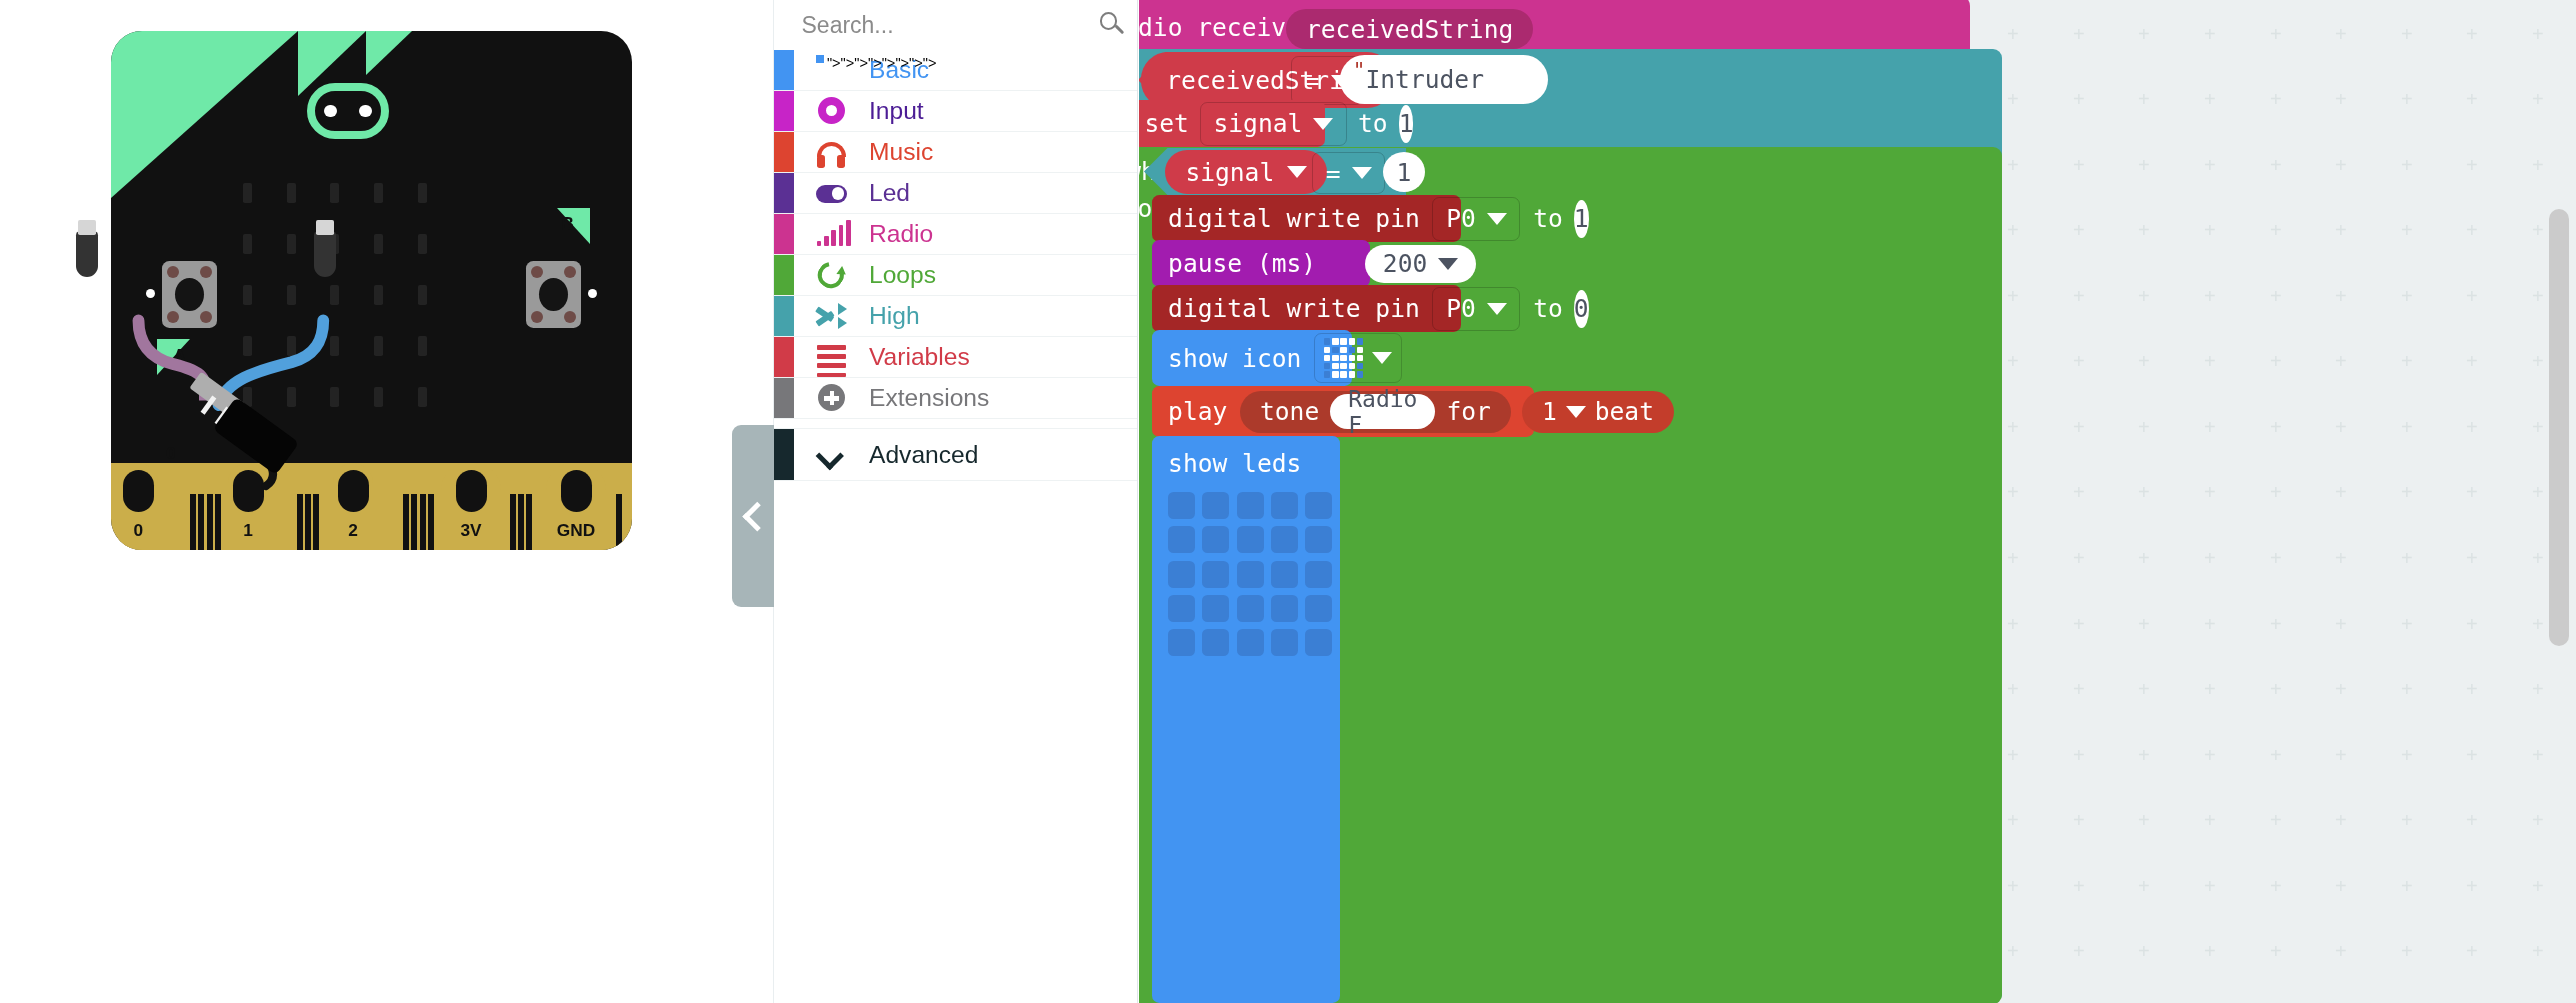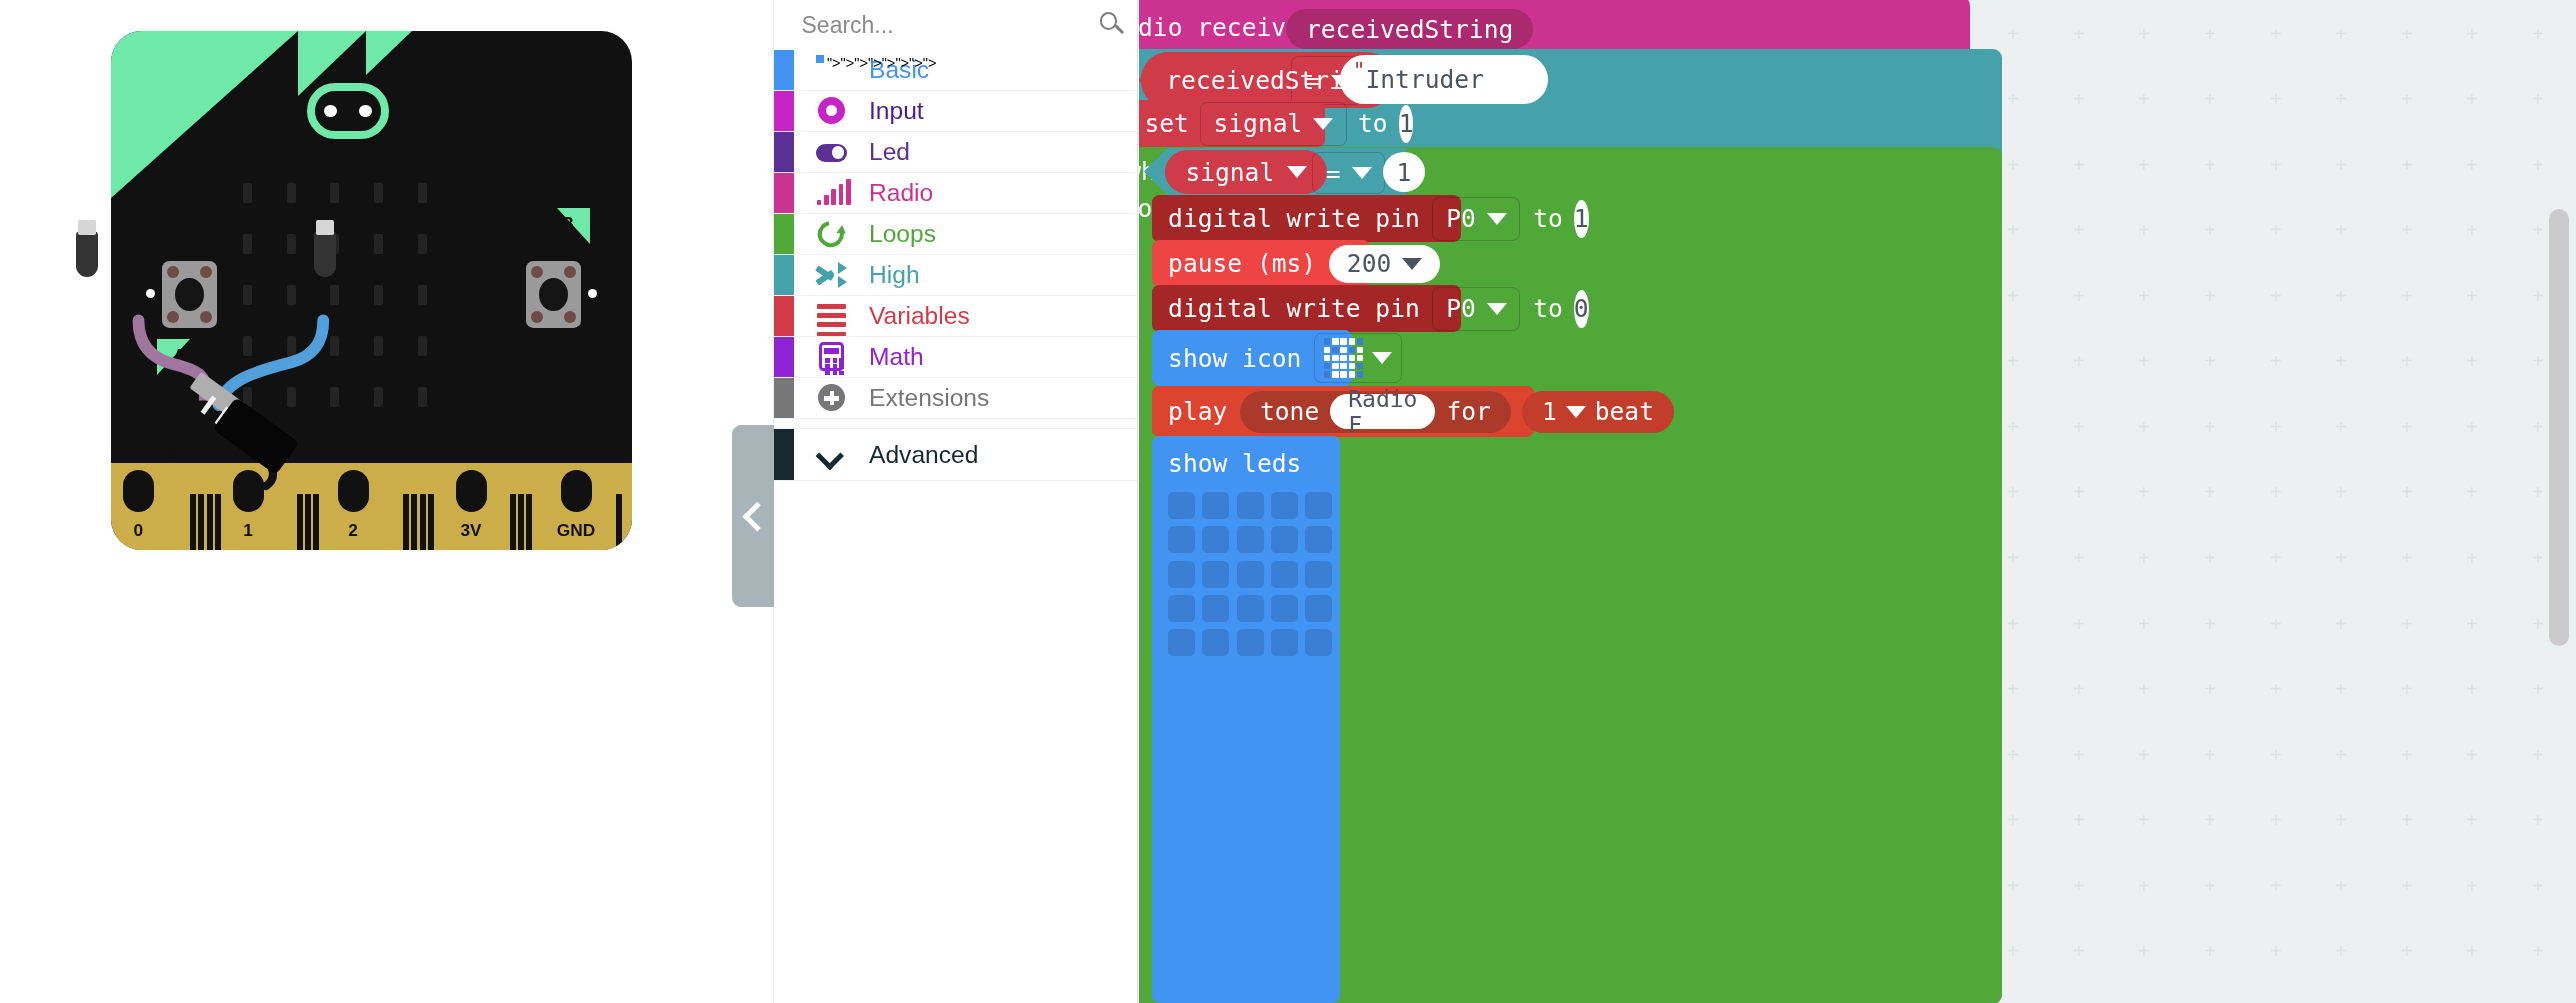--- a/index.html
+++ b/index.html
@@ -301,20 +301,30 @@
         <span class="lb" style="color:#4294f2">Basic</span>
       </div>
         <div class="tb-item">
         <span class="strip" style="background:#c724c7"></span>
         <span class="ic">
             <span class="ic-ring" style="color:#c724c7"></span>
           </span>
         <span class="lb" style="color:#4c1d95">Input</span>
       </div>
         <div class="tb-item">
+        <span class="strip" style="background:#dd4430"></span>
+        <span class="ic">
+            <span class="ic-head" style="color:#dd4430">
+              <s class="l"></s>
+              <s class="r"></s>
+            </span>
+          </span>
+        <span class="lb" style="color:#dd4430">Music</span>
+      </div>
+        <div class="tb-item">
         <span class="strip" style="background:#5b3094"></span>
         <span class="ic">
             <span class="ic-toggle" style="color:#5b3094">
               <i></i>
             </span>
           </span>
         <span class="lb" style="color:#5b3094">Led</span>
       </div>
         <div class="tb-item">
         <span class="strip" style="background:#cc3390"></span>
@@ -352,37 +362,20 @@
         <span class="strip" style="background:#d13b48"></span>
         <span class="ic">
             <span class="ic-lines" style="color:#d13b48">
               <b></b>
               <b></b>
               <b></b>
               <b></b>
             </span>
           </span>
         <span class="lb" style="color:#d13b48">Variables</span>
-      </div>
-        <div class="tb-item">
-        <span class="strip" style="background:#8f23d4"></span>
-        <span class="ic">
-            <span class="ic-calc" style="color:#8f23d4">
-              <span class="scr"></span>
-              <span class="k" style="left:3.6px;top:12.7px"></span>
-              <span class="k" style="left:11px;top:12.7px"></span>
-              <span class="k" style="left:3.6px;top:19px"></span>
-              <span class="k" style="left:11px;top:19px"></span>
-              <span class="k" style="left:3.6px;top:25.5px"></span>
-              <span class="k" style="left:11px;top:25.5px"></span>
-              <span class="k" style="left:17.3px;top:12.7px;height:11px"></span>
-              <span class="k" style="left:17.3px;top:25.5px"></span>
-            </span>
-          </span>
-        <span class="lb" style="color:#8f23d4">Math</span>
       </div>
         <div class="tb-item">
         <span class="strip" style="background:#77777a"></span>
         <span class="ic">
             <span class="ic-plus" style="color:#77777a">
               <b class="h"></b>
               <b class="v"></b>
             </span>
           </span>
         <span class="lb" style="color:#77777a">Extensions</span>
@@ -859,21 +852,21 @@
 
     <div class="blk stmt" style="left:12.7px;top:195px;width:309px;height:47px;background:#a42626;">
       <span class="label">digital write pin</span>
       <span class="dropdown" style="margin-left:12.7px;">
         <span>P0</span>
         <span class="caret"></span>
       </span>
       <span class="label" style="margin-left:12.7px;">to</span>
       <span class="oval" style="width:40px;height:38px;margin-left:11px;">1</span>
     </div>
-    <div class="blk stmt" style="left:12.7px;top:240px;width:218px;height:47px;background:#ef4444;">
+    <div class="blk stmt" style="left:12.7px;top:240px;width:218px;height:47px;background:#a21caf;gap:36px;">
       <span class="label">pause (ms)</span>
       <span class="pill" style="margin-left:12.7px;height:38px;">
         <span>200</span>
         <span class="caret dark" style="margin-left:11px;"></span>
       </span>
     </div>
     <div class="blk stmt" style="left:12.7px;top:285px;width:309px;height:47px;background:#a42626;">
       <span class="label">digital write pin</span>
       <span class="dropdown" style="margin-left:12.7px;">
         <span>P0</span>

